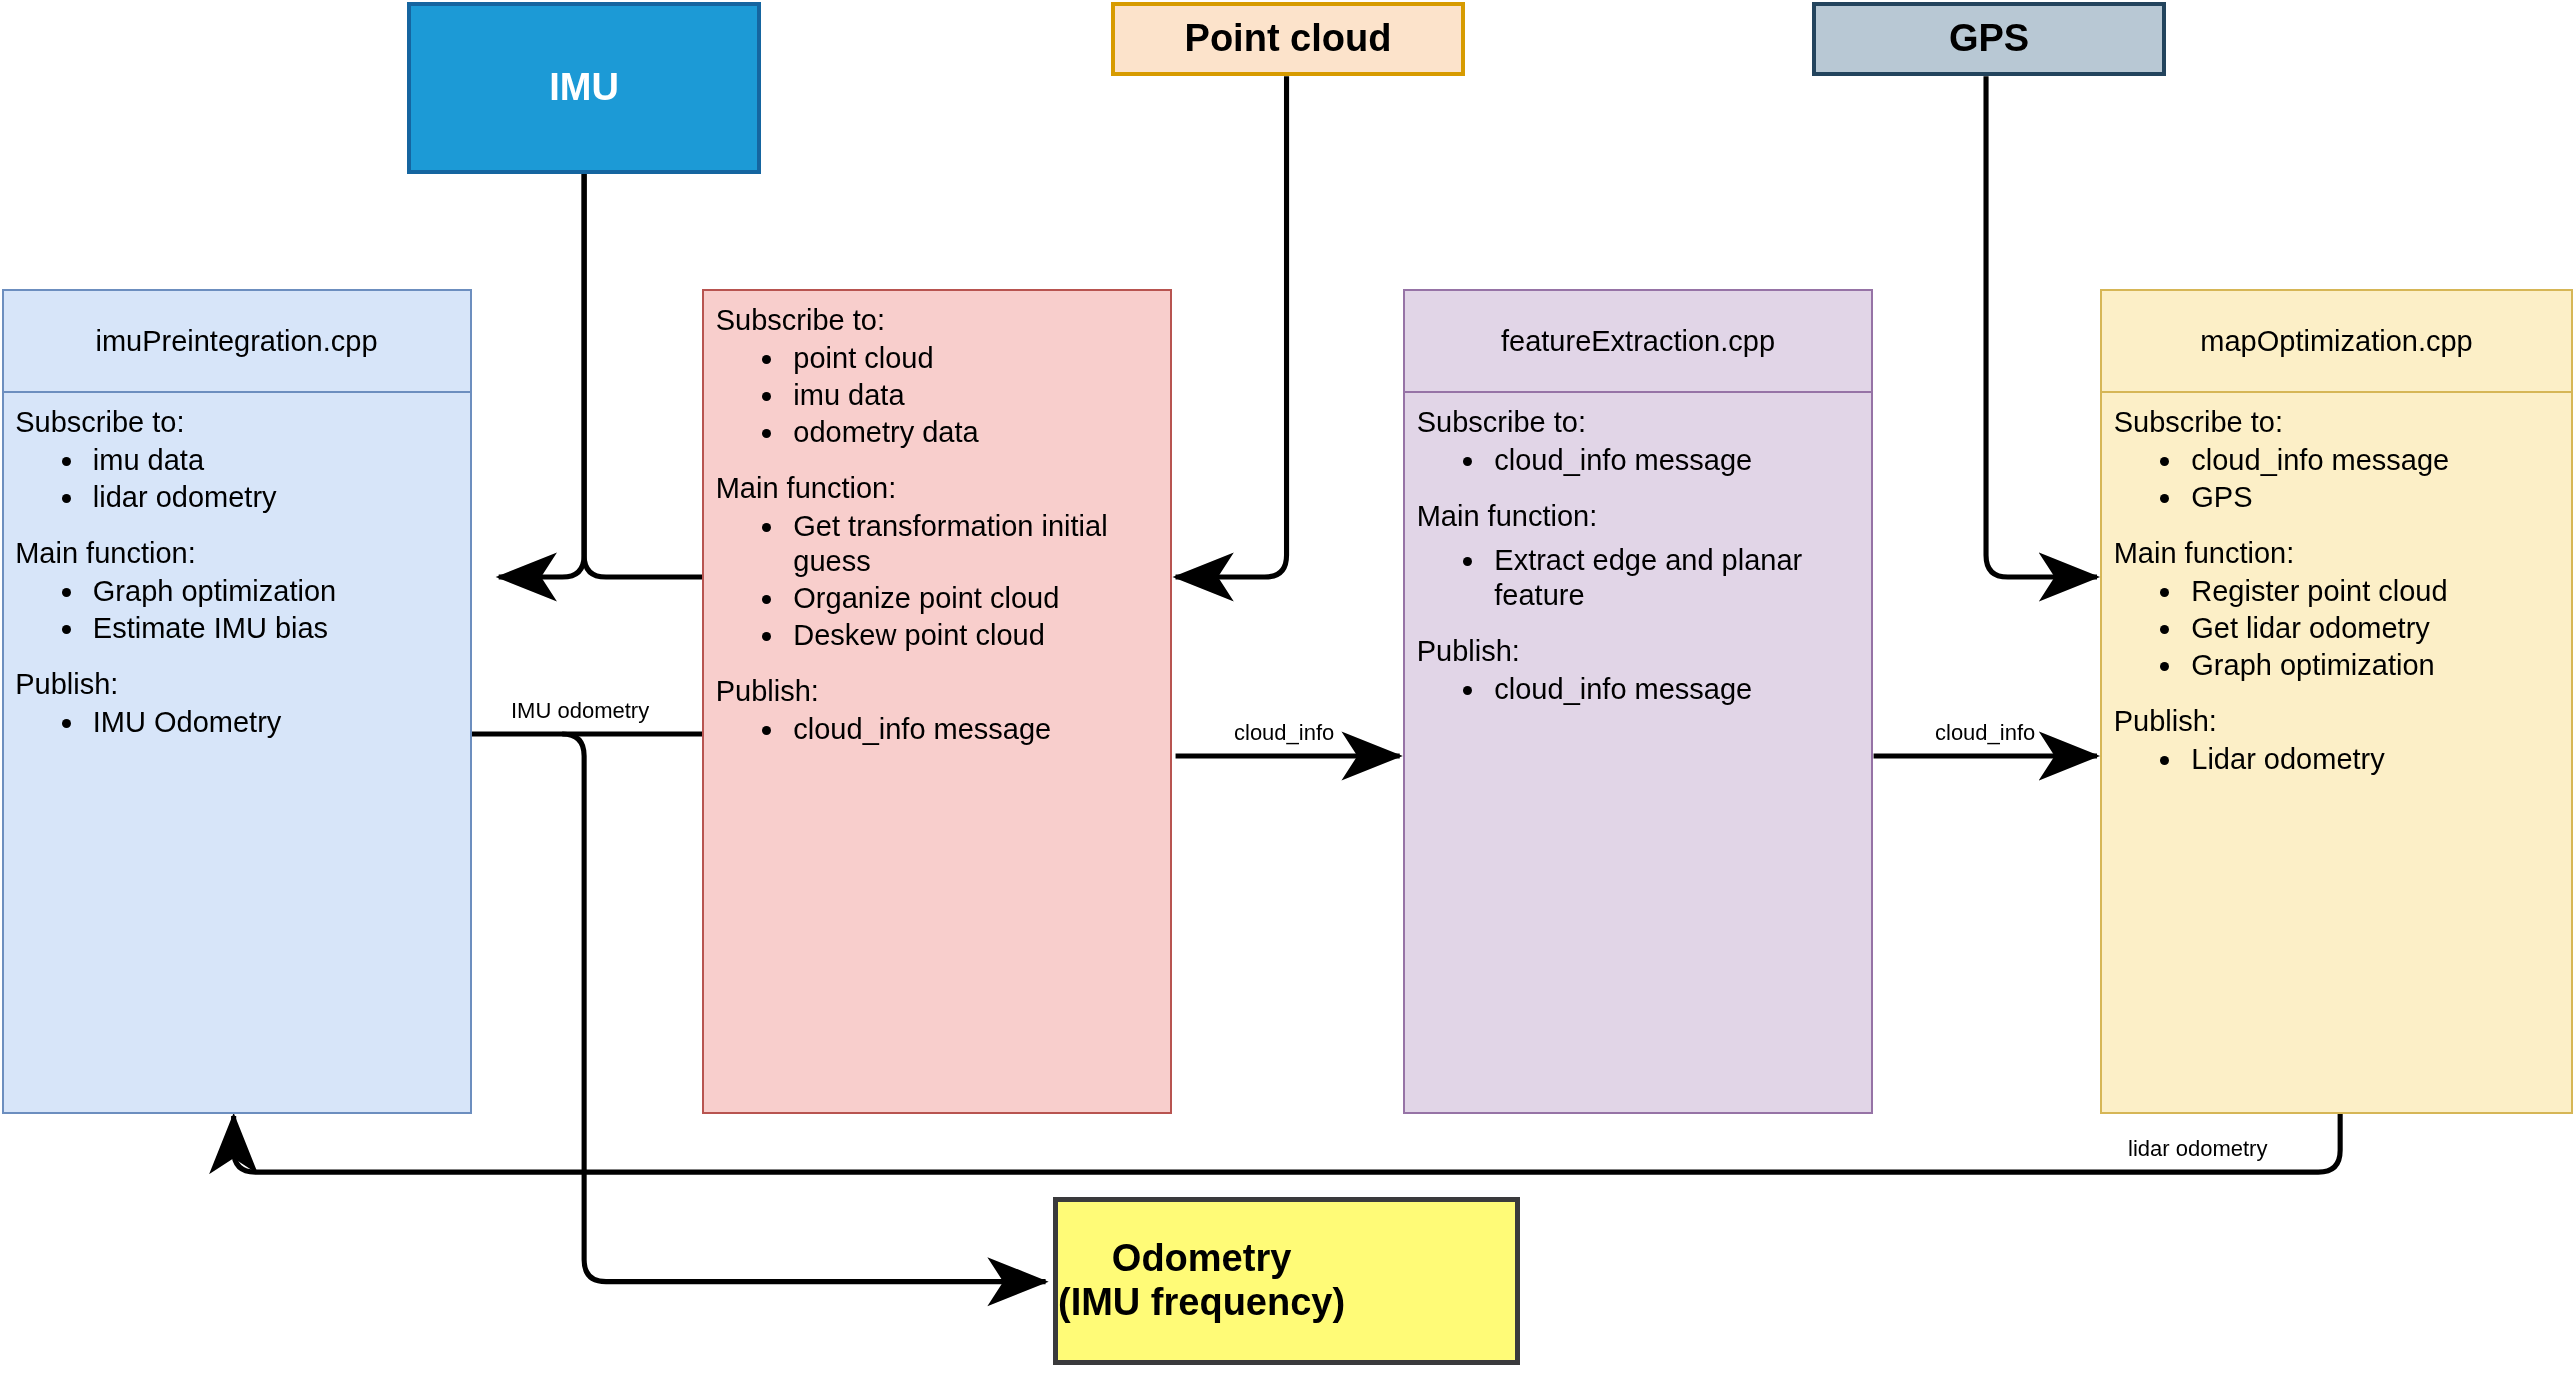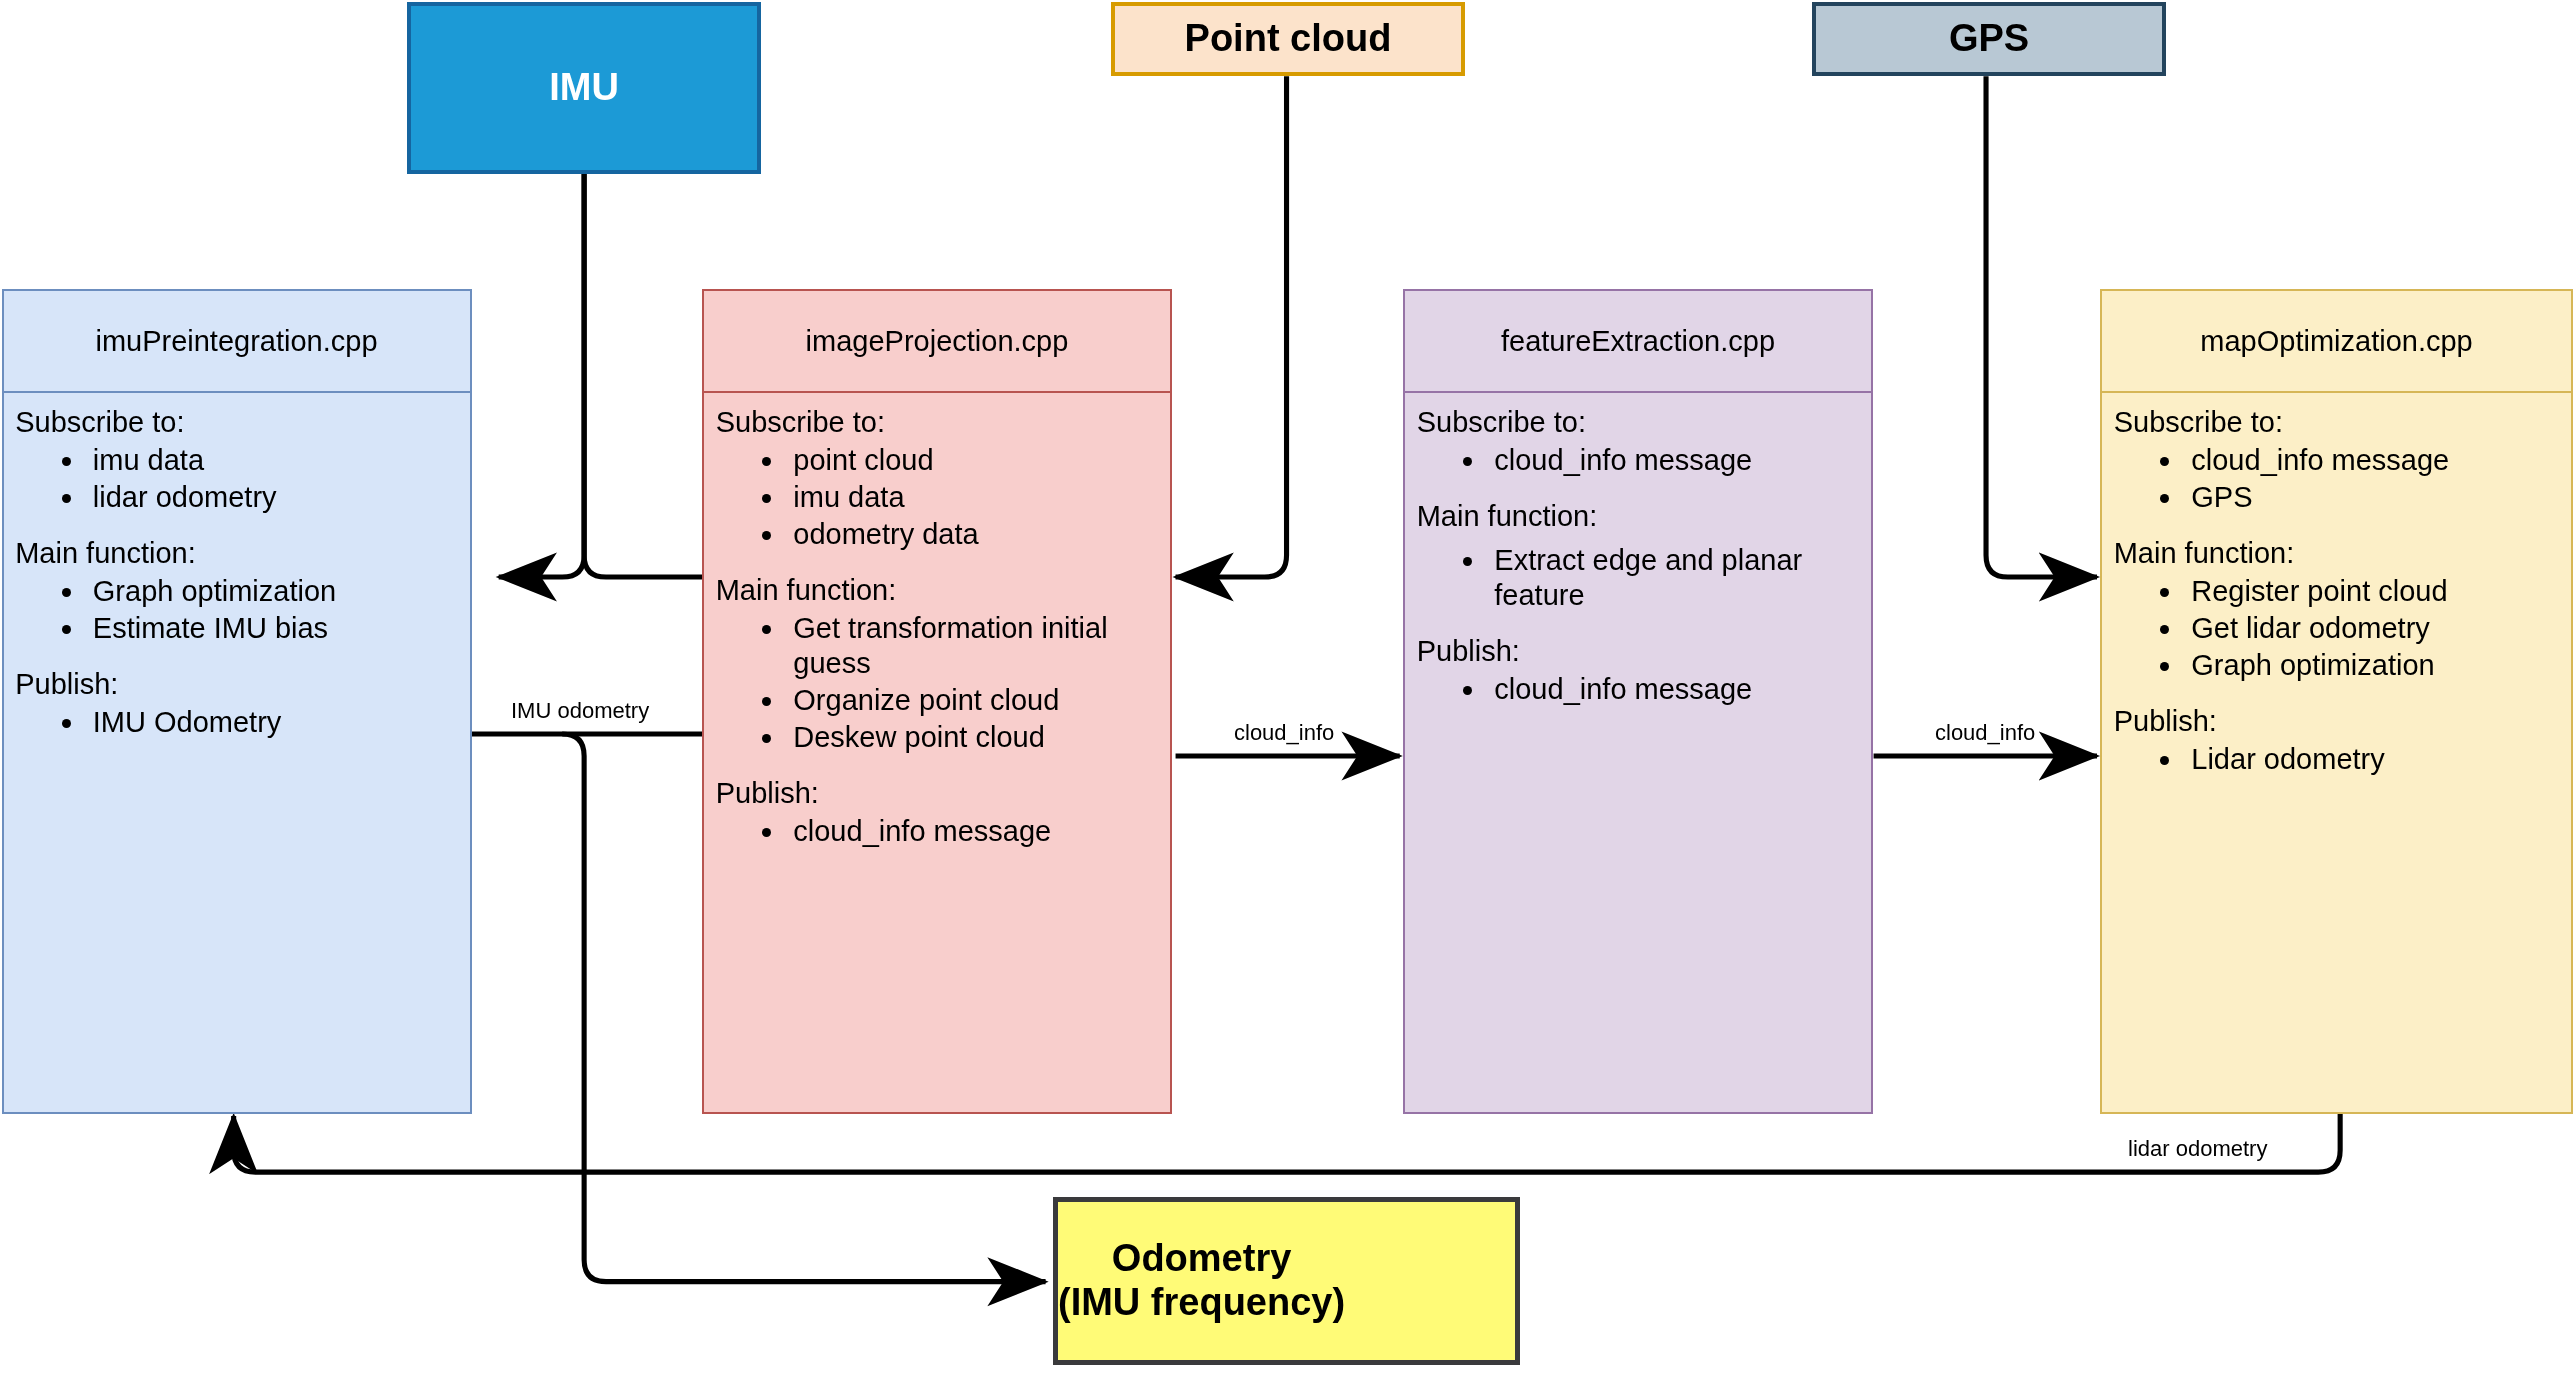--- a/index.html
+++ b/index.html
@@ -87,21 +87,20 @@
         <li>Estimate IMU bias</li>
       </ul>
       <p class="sec">Publish:</p>
       <ul>
         <li>IMU Odometry</li>
       </ul>
     </div>
   </div>
 
   <div class="node module" style="left:702px;top:289px;width:470px;height:825px;background:#F8CECC;border:2.9px solid #B85450;">
-    <div class="mod-title" style="border-bottom:2.9px solid #B85450;">imageProjection.cpp</div>
     <div class="mod-body">
       <p class="sec">Subscribe to:</p>
       <ul>
         <li>point cloud</li>
         <li>imu data</li>
         <li>odometry data</li>
       </ul>
       <p class="sec">Main function:</p>
       <ul style="padding-right:14.6px;">
         <li>Get transformation initial guess</li>

